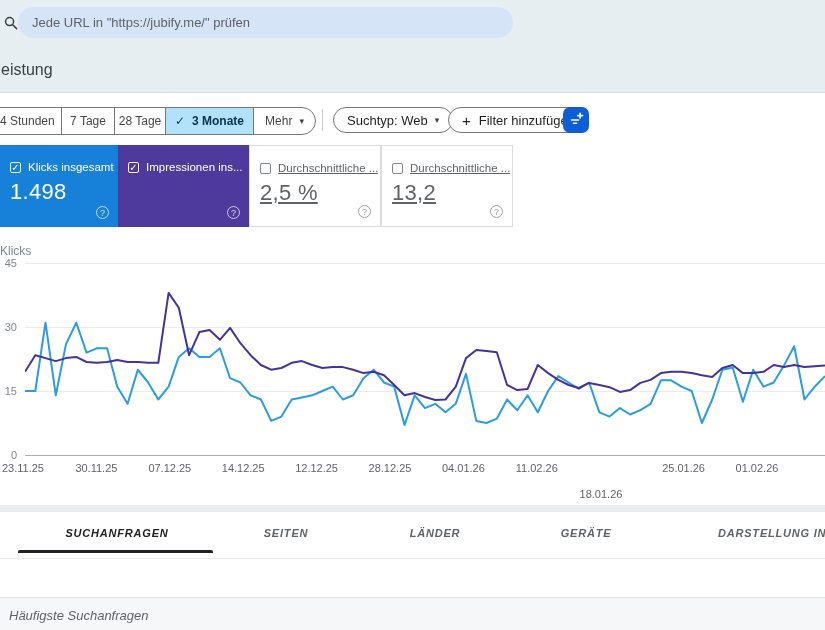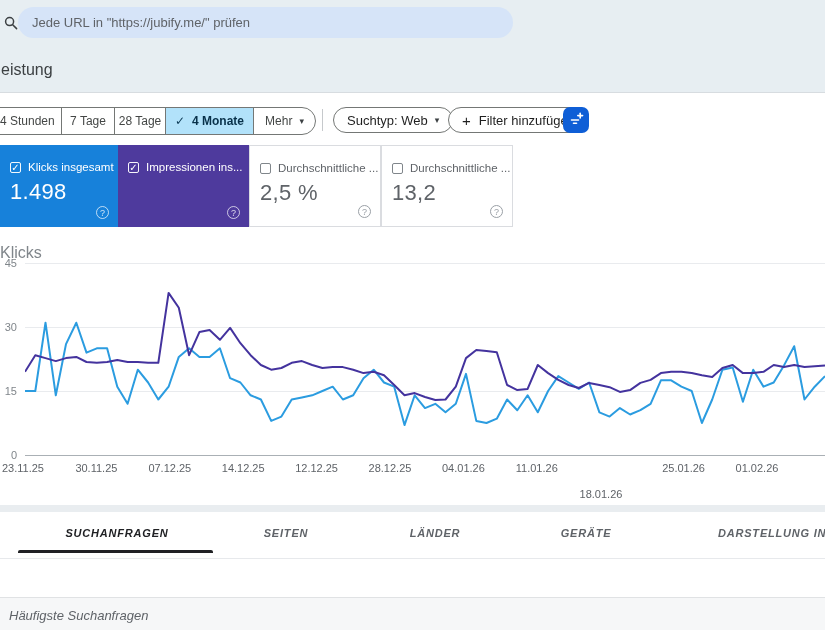--- a/index.html
+++ b/index.html
@@ -33,26 +33,26 @@
   .chk{width:11px;height:11px;border-radius:2px;box-sizing:border-box;font-size:10px;line-height:10px;text-align:center;}
   .chk.on{border:1.5px solid rgba(255,255,255,.95);color:#fff;}
   .chk.off{border:1.5px solid #80868b;color:transparent;}
   .card .lbl{margin-left:7px;font-size:11.5px;white-space:nowrap;overflow:hidden;}
   .card .val{position:absolute;left:10px;top:34px;font-size:22px;letter-spacing:.3px;}
   .help{position:absolute;right:9px;bottom:8px;width:13px;height:13px;border-radius:50%;font-size:9px;line-height:13px;text-align:center;box-sizing:border-box;}
   .card.blue{left:0;width:118px;background:#1781da;color:#fff;}
   .card.purple{left:118px;width:131px;background:#4e3a9d;color:#fff;}
   .card.c3{left:249px;width:132px;}
   .card.c4{left:381px;width:132px;}
-  .card.white .lbl,.card.white .val{color:#5f6368;}
+  .card.white .lbl,.card.white .val{color:#5f6368;text-decoration:underline;}
   .card.blue .help,.card.purple .help{border:1px solid rgba(255,255,255,.7);color:rgba(255,255,255,.8);}
   .card.white .help{border:1px solid #9aa0a6;color:#9aa0a6;}
   
   #chart-area{position:absolute;left:0;top:240px;width:825px;height:250px;}
-  .axis-title{position:absolute;left:0;top:4px;font-size:16px;color:#80868b;text-align:right;}
+  .axis-title{position:absolute;left:0;top:4px;font-size:12px;color:#80868b;text-align:right;}
   .gridline{position:absolute;left:25px;right:0;height:1px;background:#e9ebee;z-index:0;}
   .gridline.zero{background:#aab0b5;}
   .ytick{position:absolute;left:0;width:17px;text-align:right;font-size:11px;color:#80868b;z-index:1;}
   .xtick{position:absolute;top:222px;width:60px;text-align:center;font-size:11px;color:#5f6368;z-index:1;}
   #chart-svg{position:absolute;left:25px;top:23px;width:800px;height:192px;z-index:2;}
   
   .gap-strip{position:absolute;left:0;top:505px;width:825px;height:7px;background:#e9edf0;}
   .tabs-card{position:absolute;left:0;top:512px;width:825px;height:118px;background:#fff;font-style:italic;}
   .tab{position:absolute;top:15px;transform:translateX(-50%);font-size:11px;letter-spacing:.8px;color:#5f6368;white-space:nowrap;cursor:pointer;font-weight:bold;}
   .tab.active{color:#202124;}
@@ -83,21 +83,21 @@
     <span>24 Stunden</span>
   </div>
   <div class="seg" style="width:52px">
     <span>7 Tage</span>
   </div>
   <div class="seg" style="width:50px">
     <span>28 Tage</span>
   </div>
   <div class="seg sel" style="width:87px">
     <span class="chk-glyph">✓</span>
-    <span>4 Monate</span>
+    <span>3 Monate</span>
   </div>
   <div class="seg" style="width:61px">
     <span>Mehr</span>
     <span class="caret">▾</span>
   </div>
 </div>
 <div class="v-divider"></div>
 <div class="chip" style="left:333px">
   <span>Suchtyp: Web</span>
   <span class="caret">▾</span>
@@ -163,21 +163,21 @@
     <div class="ytick" style="top: 145px;">15</div>
     <div class="gridline zero" style="top: 215px;"></div>
     <div class="ytick" style="top: 209px;">0</div>
     <div class="xtick" style="left: -7px;">23.11.25</div>
     <div class="xtick" style="left: 66.4px;">30.11.25</div>
     <div class="xtick" style="left: 139.8px;">07.12.25</div>
     <div class="xtick" style="left: 213.2px;">14.12.25</div>
     <div class="xtick" style="left: 286.6px;">12.12.25</div>
     <div class="xtick" style="left: 360px;">28.12.25</div>
     <div class="xtick" style="left: 433.4px;">04.01.26</div>
-    <div class="xtick" style="left: 506.8px;">11.01.26</div>
+    <div class="xtick" style="left: 506.8px;">11.02.26</div>
     <div class="xtick" style="left: 571px; margin-top: 26px;">18.01.26</div>
     <div class="xtick" style="left: 653.6px;">25.01.26</div>
     <div class="xtick" style="left: 727px;">01.02.26</div>
   </div>
 
 <div class="gap-strip"></div>
 <div class="tabs-card">
   <div class="tab active" style="left:117px">SUCHANFRAGEN</div>
   <div class="tab" style="left:286px">SEITEN</div>
   <div class="tab" style="left:435px">LÄNDER</div>

